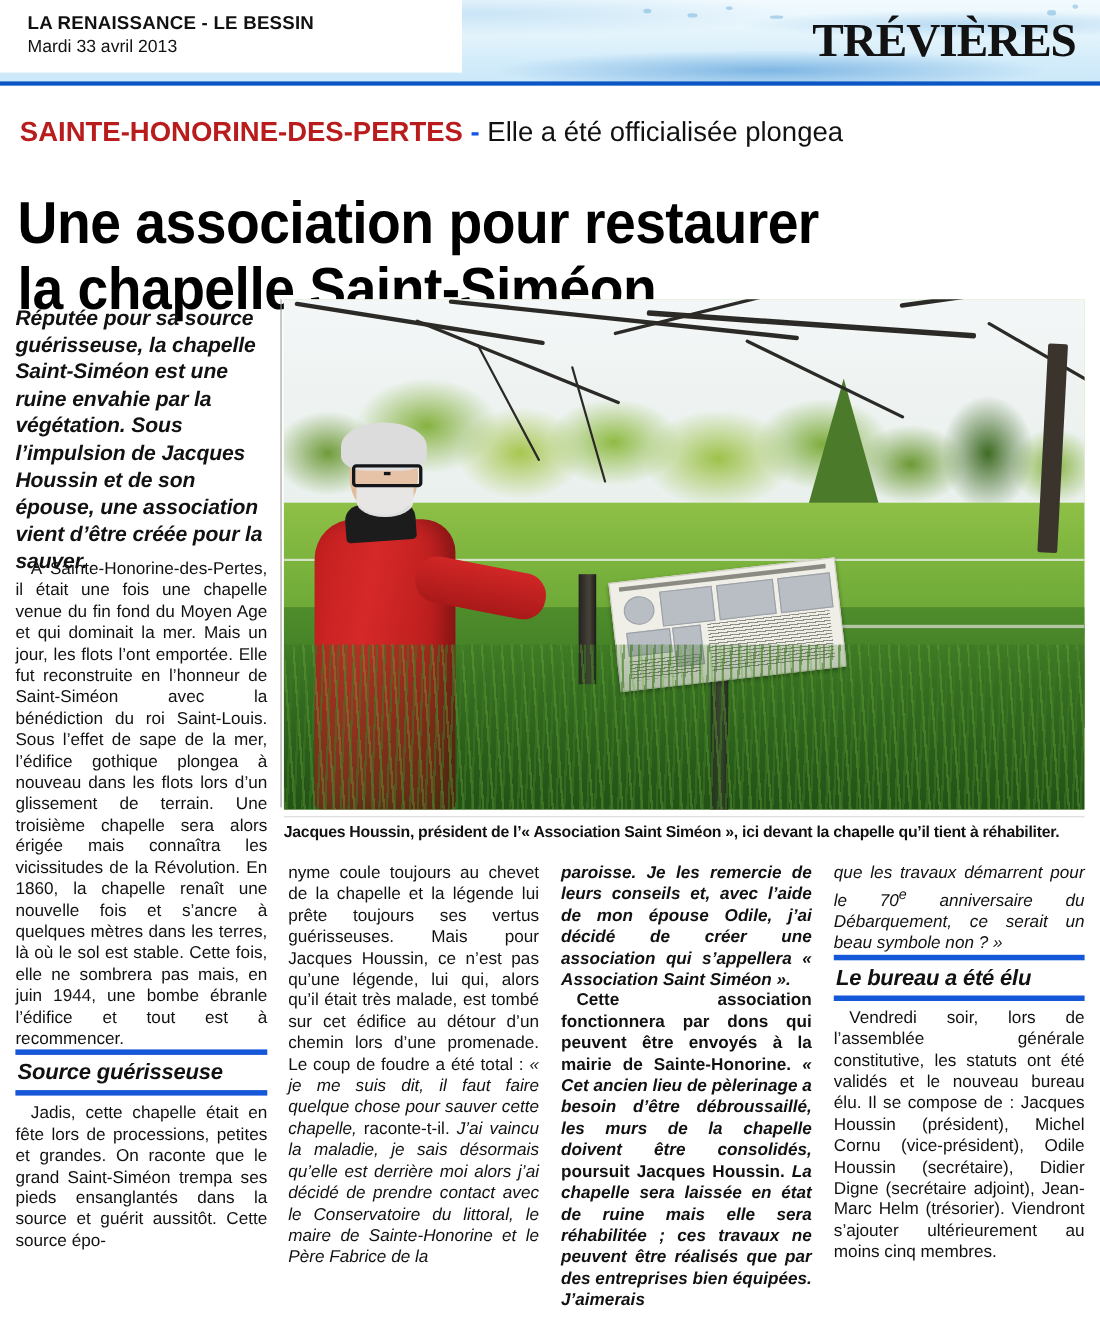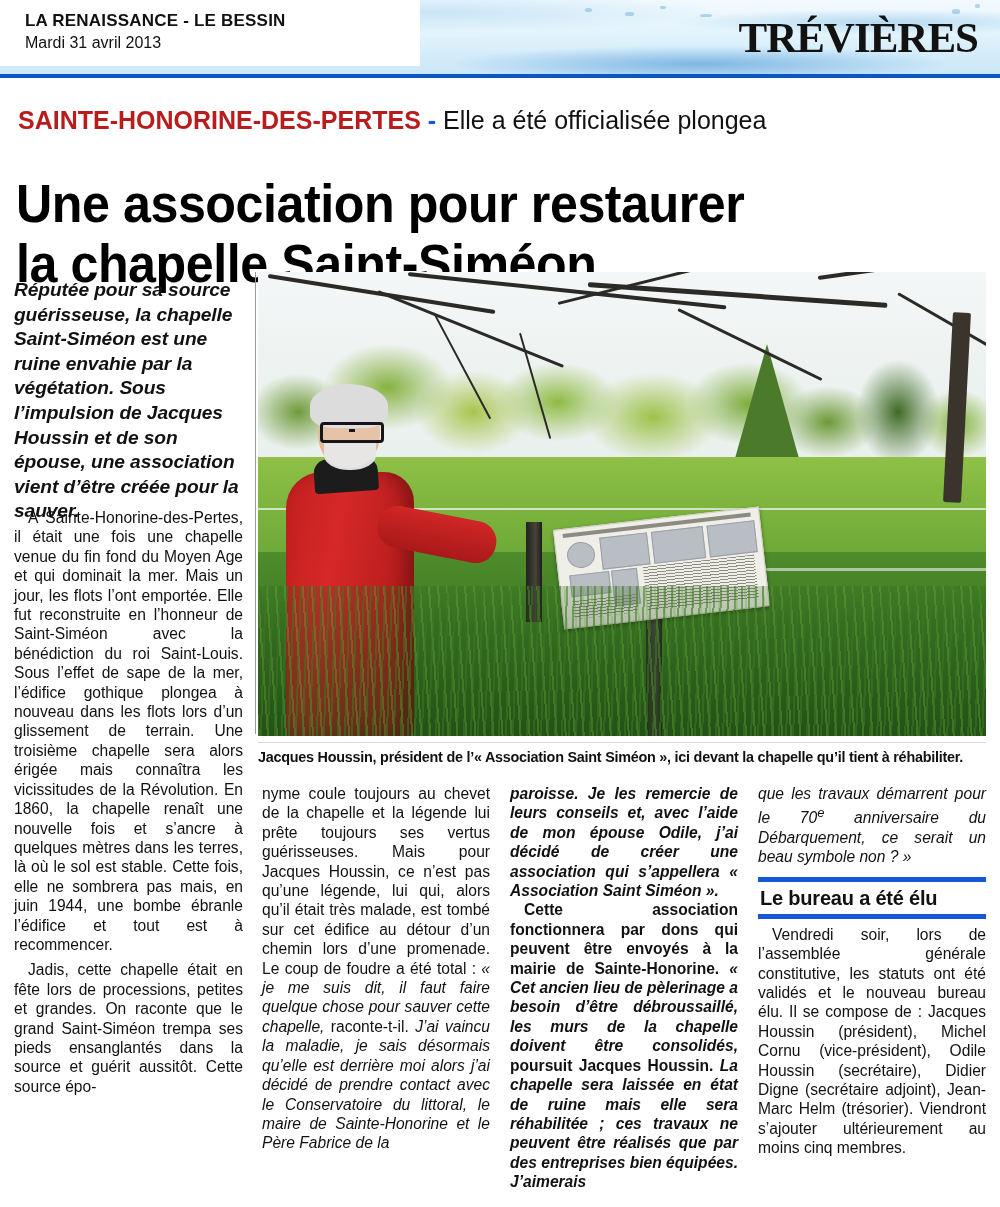--- a/index.html
+++ b/index.html
@@ -73,21 +73,21 @@
   .lead{
     position:absolute;left:14px;top:278px;width:228px;
     font-size:19.2px;line-height:24.6px;font-weight:bold;font-style:italic;
     color:#111;text-align:left;letter-spacing:-.1px;
   }
   #col1{left:14px;top:508px;width:229px;}
   #col2{left:262px;top:784px;width:228px;}
   #col3{left:510px;top:784px;width:228px;font-weight:bold;}
   #col4{left:758px;top:784px;width:228px;}
 
-  .subhead-block{margin-top:10px;margin-bottom:5px;}
+  .subhead-block{margin-bottom:5px;font-style:italic;}
   .rule{height:5px;background:#1457d8;width:100%;}
   .subhead{
     font-size:20px;font-weight:bold;color:#111;line-height:24px;
     padding:4px 0 4px 2px;letter-spacing:-.2px;text-indent:0;
   }
   .it{font-style:italic;}
 
   
   .photo-wrap{position:absolute;left:258px;top:272px;width:728px;height:464px;overflow:hidden;background:#cfe3b0;}
   .vrule{position:absolute;left:255px;top:272px;width:1px;height:462px;background:#9a9a9a;}
@@ -202,21 +202,21 @@
   <div class="masthead">
     <div class="spatter" style="left:585px;top:8px;width:7px;height:4px;"></div>
     <div class="spatter" style="left:625px;top:12px;width:9px;height:4px;"></div>
     <div class="spatter" style="left:660px;top:6px;width:6px;height:3px;"></div>
     <div class="spatter" style="left:700px;top:14px;width:12px;height:3px;"></div>
     <div class="spatter" style="left:952px;top:9px;width:8px;height:5px;"></div>
     <div class="spatter" style="left:975px;top:4px;width:5px;height:4px;"></div>
 
     <div class="masthead-left"></div>
     <div class="paper-name">LA RENAISSANCE - LE BESSIN</div>
-    <div class="paper-date">Mardi 31 avril 2013</div>
+    <div class="paper-date">Mardi 33 avril 2013</div>
     <div class="town">Trévières</div>
   </div>
 
   <div class="kicker">
     <span class="place">SAINTE-HONORINE-DES-PERTES</span><span class="dash"> - </span><span class="rest">Elle a été officialisée plongea</span>
   </div>
 
   <h1 class="headline">
     <span class="l1">Une association pour restaurer</span>
     <span class="l2">la chapelle Saint-Siméon</span>
@@ -272,20 +272,25 @@
     </div>
 
     <div class="tall-grass"></div>
   </div>
 
   <div class="caption-rule"></div>
   <div class="caption">Jacques Houssin, président de l’« Association Saint Siméon  », ici devant la chapelle qu’il tient à réhabiliter.</div>
 
   <div class="col" id="col1">
     <p>A Sainte-Honorine-des-Pertes, il était une fois une chapelle venue du fin fond du Moyen Age et qui dominait la mer. Mais un jour, les flots l’ont emportée. Elle fut reconstruite en l’honneur de Saint-Siméon avec la bénédiction du roi Saint-Louis. Sous l’effet de sape de la mer, l’édifice gothique plongea à nouveau dans les flots lors d’un glissement de terrain. Une troisième chapelle sera alors érigée mais connaîtra les vicissitudes de la Révolution. En 1860, la chapelle renaît une nouvelle fois et s’ancre à quelques mètres dans les terres, là où le sol est stable. Cette fois, elle ne sombrera pas mais, en juin 1944, une bombe ébranle l’édifice et tout est à recommencer.</p>
+    <div class="subhead-block">
+      <div class="rule"></div>
+      <div class="subhead">Source guérisseuse</div>
+      <div class="rule"></div>
+    </div>
     <p style="margin-top:6px;">Jadis, cette chapelle était en fête lors de processions, petites et grandes. On raconte que le grand Saint-Siméon trempa ses pieds ensanglantés dans la source et guérit aussitôt. Cette source épo-</p>
   </div>
 
   <div class="col" id="col2">
     <p style="text-indent:0;"><span>nyme coule toujours au chevet de la chapelle et la légende lui prête toujours ses vertus guérisseuses. Mais pour Jacques Houssin, ce n’est pas qu’une légende, lui qui, alors qu’il était très malade, est tombé sur cet édifice au détour d’un chemin lors d’une promenade. Le coup de foudre a été total : </span><span class="it">« je me suis dit, il faut faire quelque chose pour sauver cette chapelle,</span><span> raconte-t-il. </span><span class="it">J’ai vaincu la maladie, je sais désormais qu’elle est derrière moi alors j’ai décidé de prendre contact avec le Conservatoire du littoral, le maire de Sainte-Honorine et le Père Fabrice de la</span></p>
   </div>
 
   <div class="col" id="col3">
     <p style="text-indent:0;"><span class="it">paroisse. Je les remercie de leurs conseils et, avec l’aide de mon épouse Odile, j’ai décidé de créer une association qui s’appellera « Association Saint Siméon ».</span></p>
     <p><span>Cette association fonctionnera par dons qui peuvent être envoyés à la mairie de Sainte-Honorine. </span><span class="it">« Cet ancien lieu de pèlerinage a besoin d’être débroussaillé, les murs de la chapelle doivent être consolidés,</span><span> poursuit Jacques Houssin. </span><span class="it">La chapelle sera laissée en état de ruine mais elle sera réhabilitée ; ces travaux ne peuvent être réalisés que par des entreprises bien équipées. J’aimerais</span></p>

